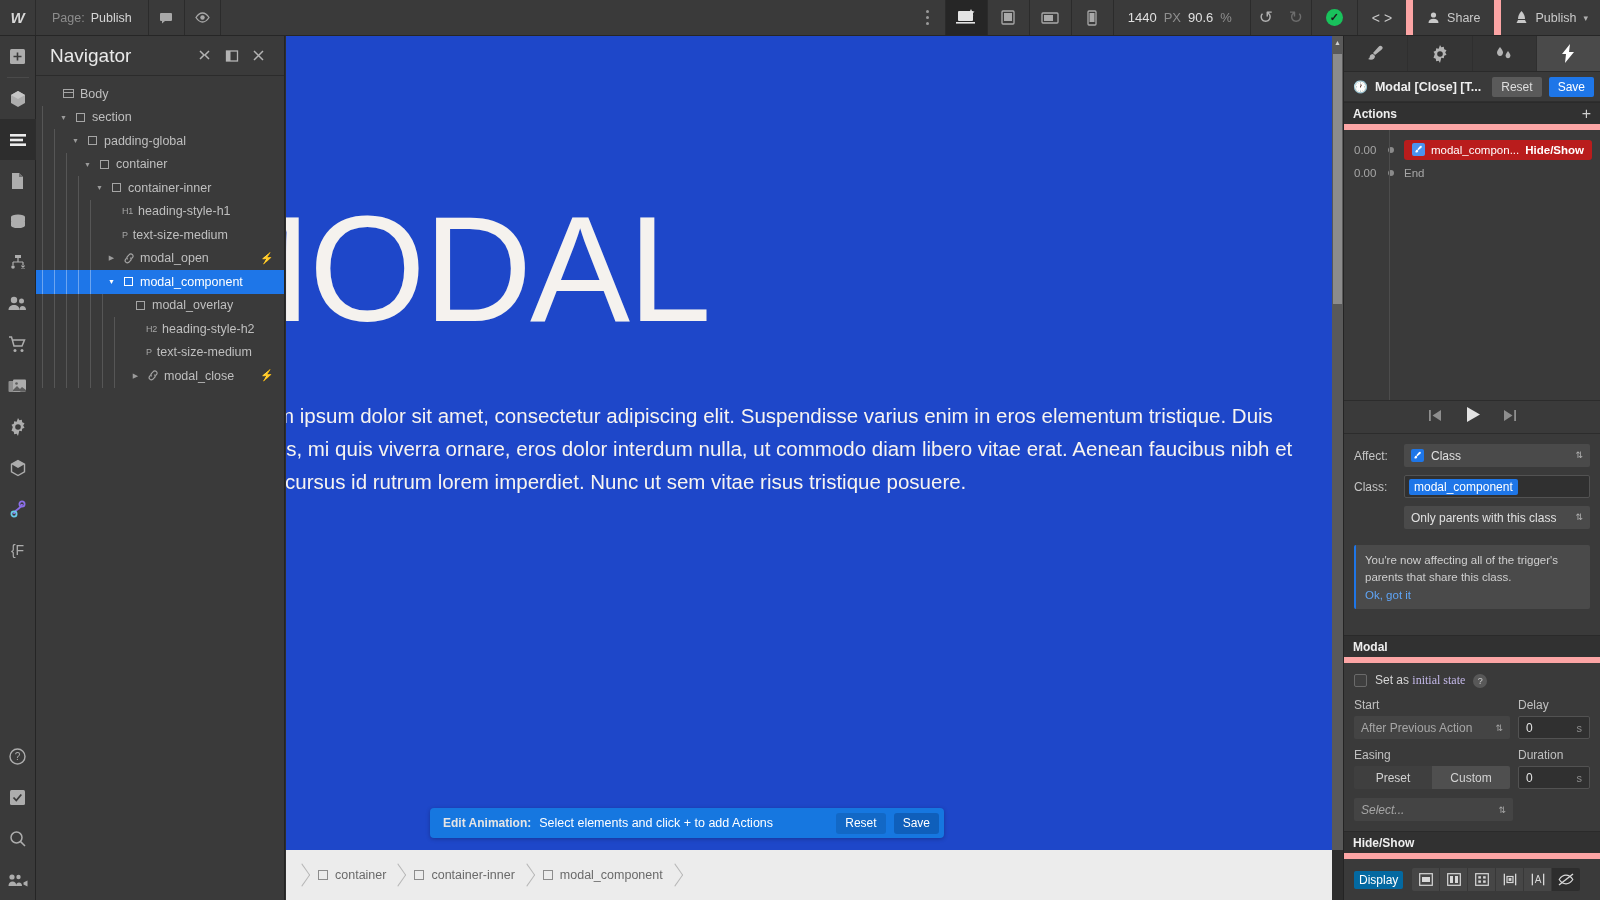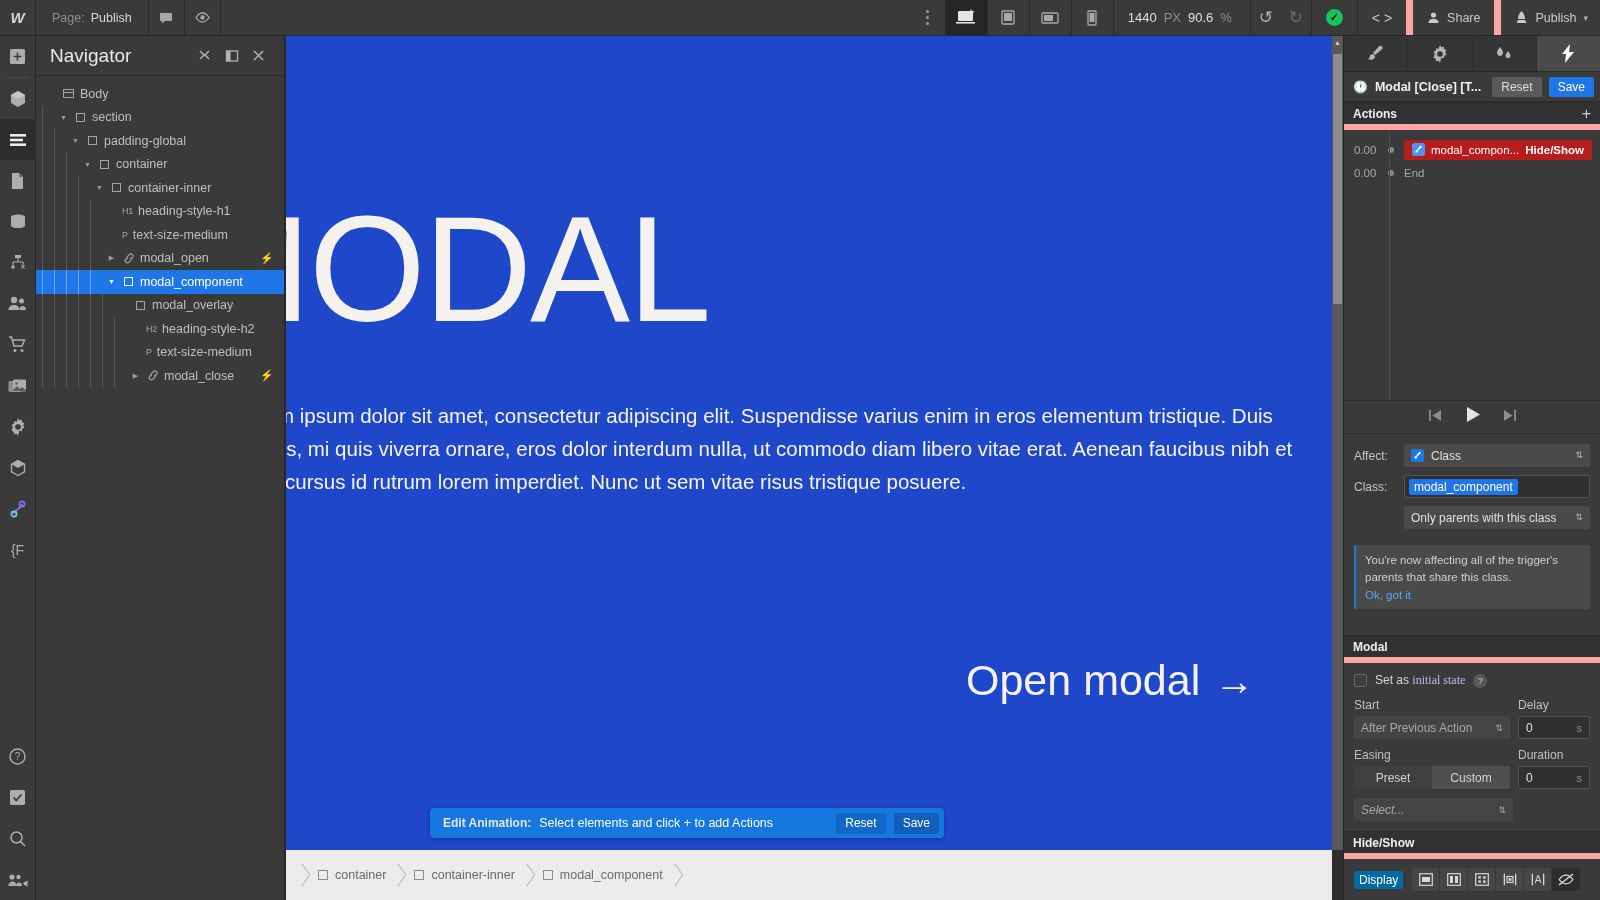--- a/index.html
+++ b/index.html
@@ -740,24 +740,20 @@
             <span class="nav-lbl">modal_close</span>
           </span>
           <span class="nav-bolt">⚡</span>
         </div>
       </div>
   </div>
 
   <div class="canvas">
     <div class="cv-h1">MODAL</div>
     <div class="cv-p">Lorem ipsum dolor sit amet, consectetur adipiscing elit. Suspendisse varius enim in eros elementum tristique. Duis cursus, mi quis viverra ornare, eros dolor interdum nulla, ut commodo diam libero vitae erat. Aenean faucibus nibh et justo cursus id rutrum lorem imperdiet. Nunc ut sem vitae risus tristique posuere.</div>
-    <div class="cv-link">
-      <span>Open modal</span>
-      <span class="cv-arrow">→</span>
-    </div>
 
     <div class="notif">
       <span class="notif-strong">Edit Animation:</span>
       <span class="notif-txt">Select elements and click + to add Actions</span>
       <span class="notif-btn">Reset</span>
       <span class="notif-btn primary">Save</span>
     </div>
   </div>
 
   <div class="cv-scroll">

